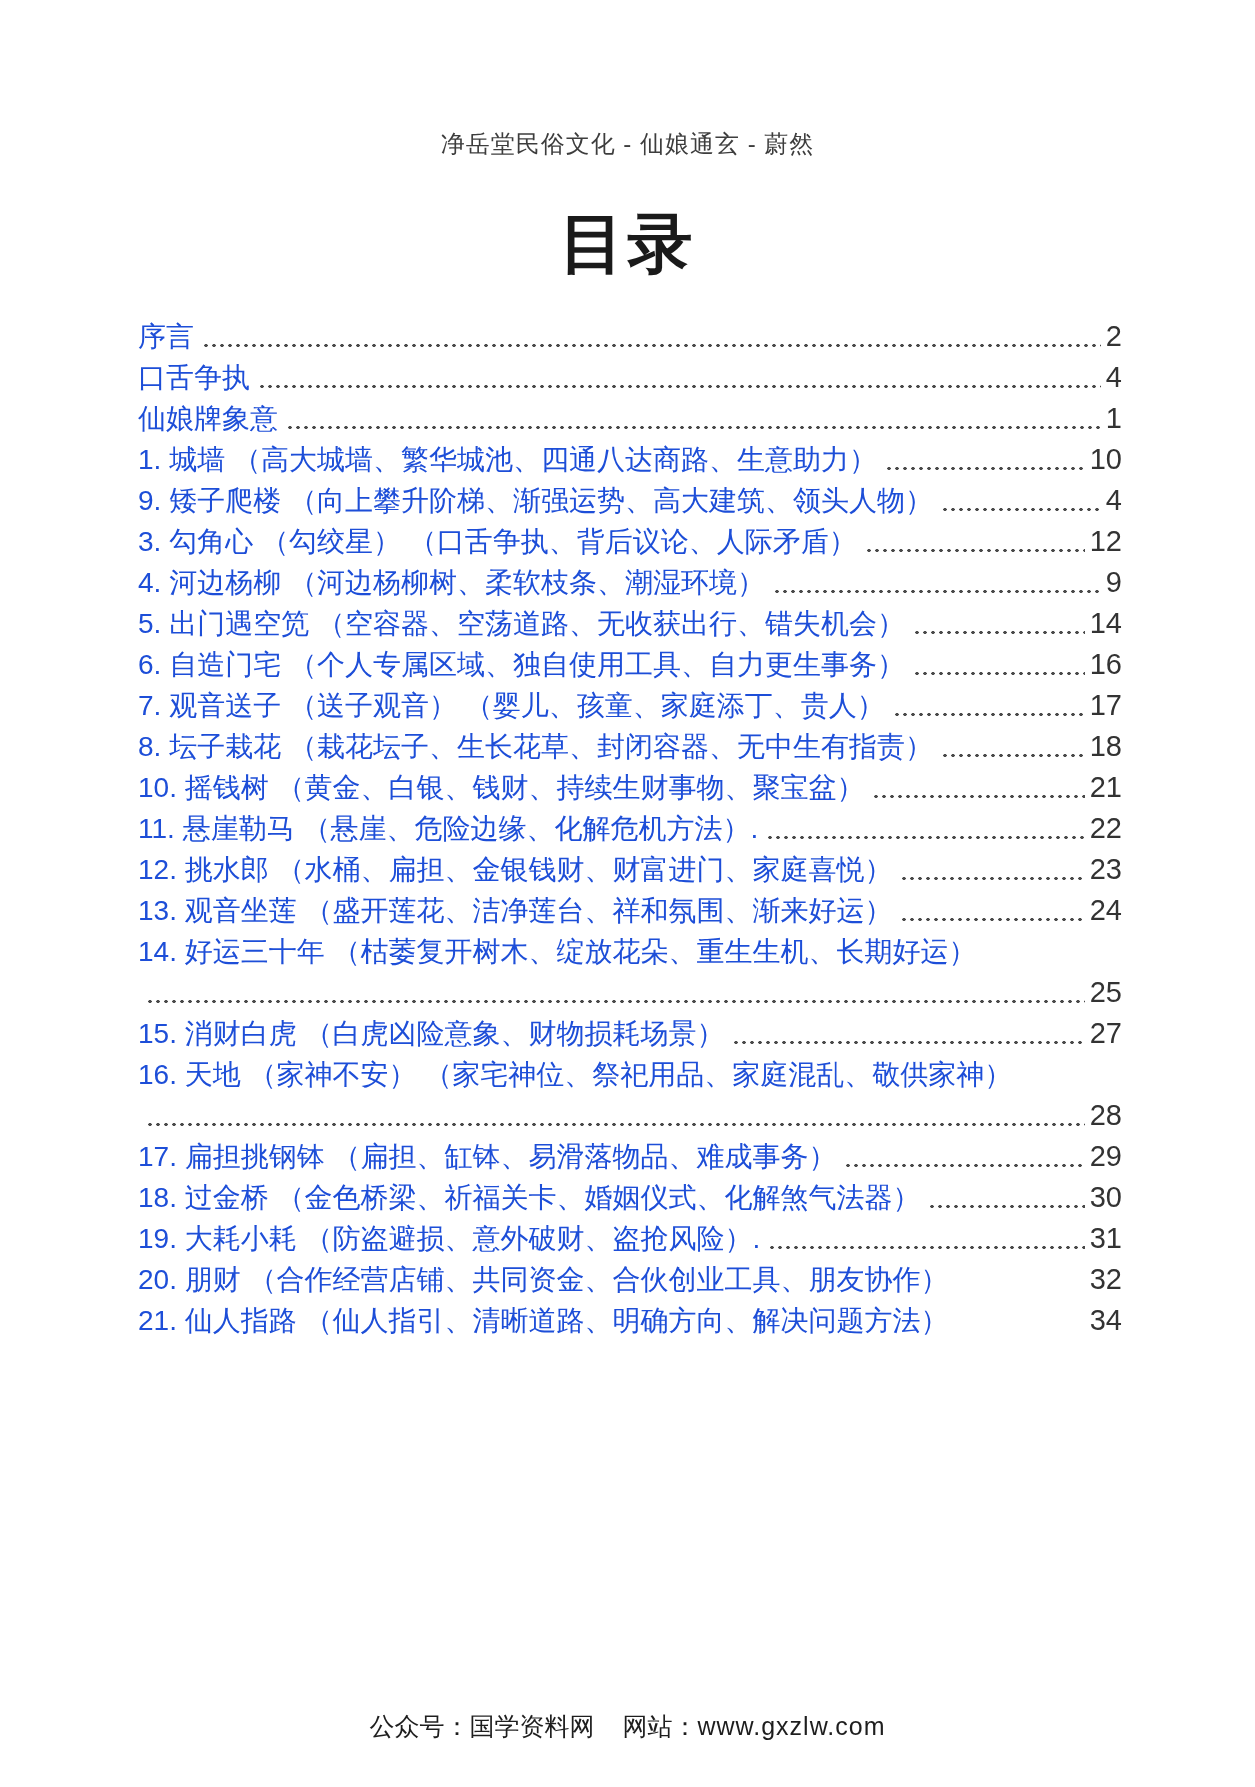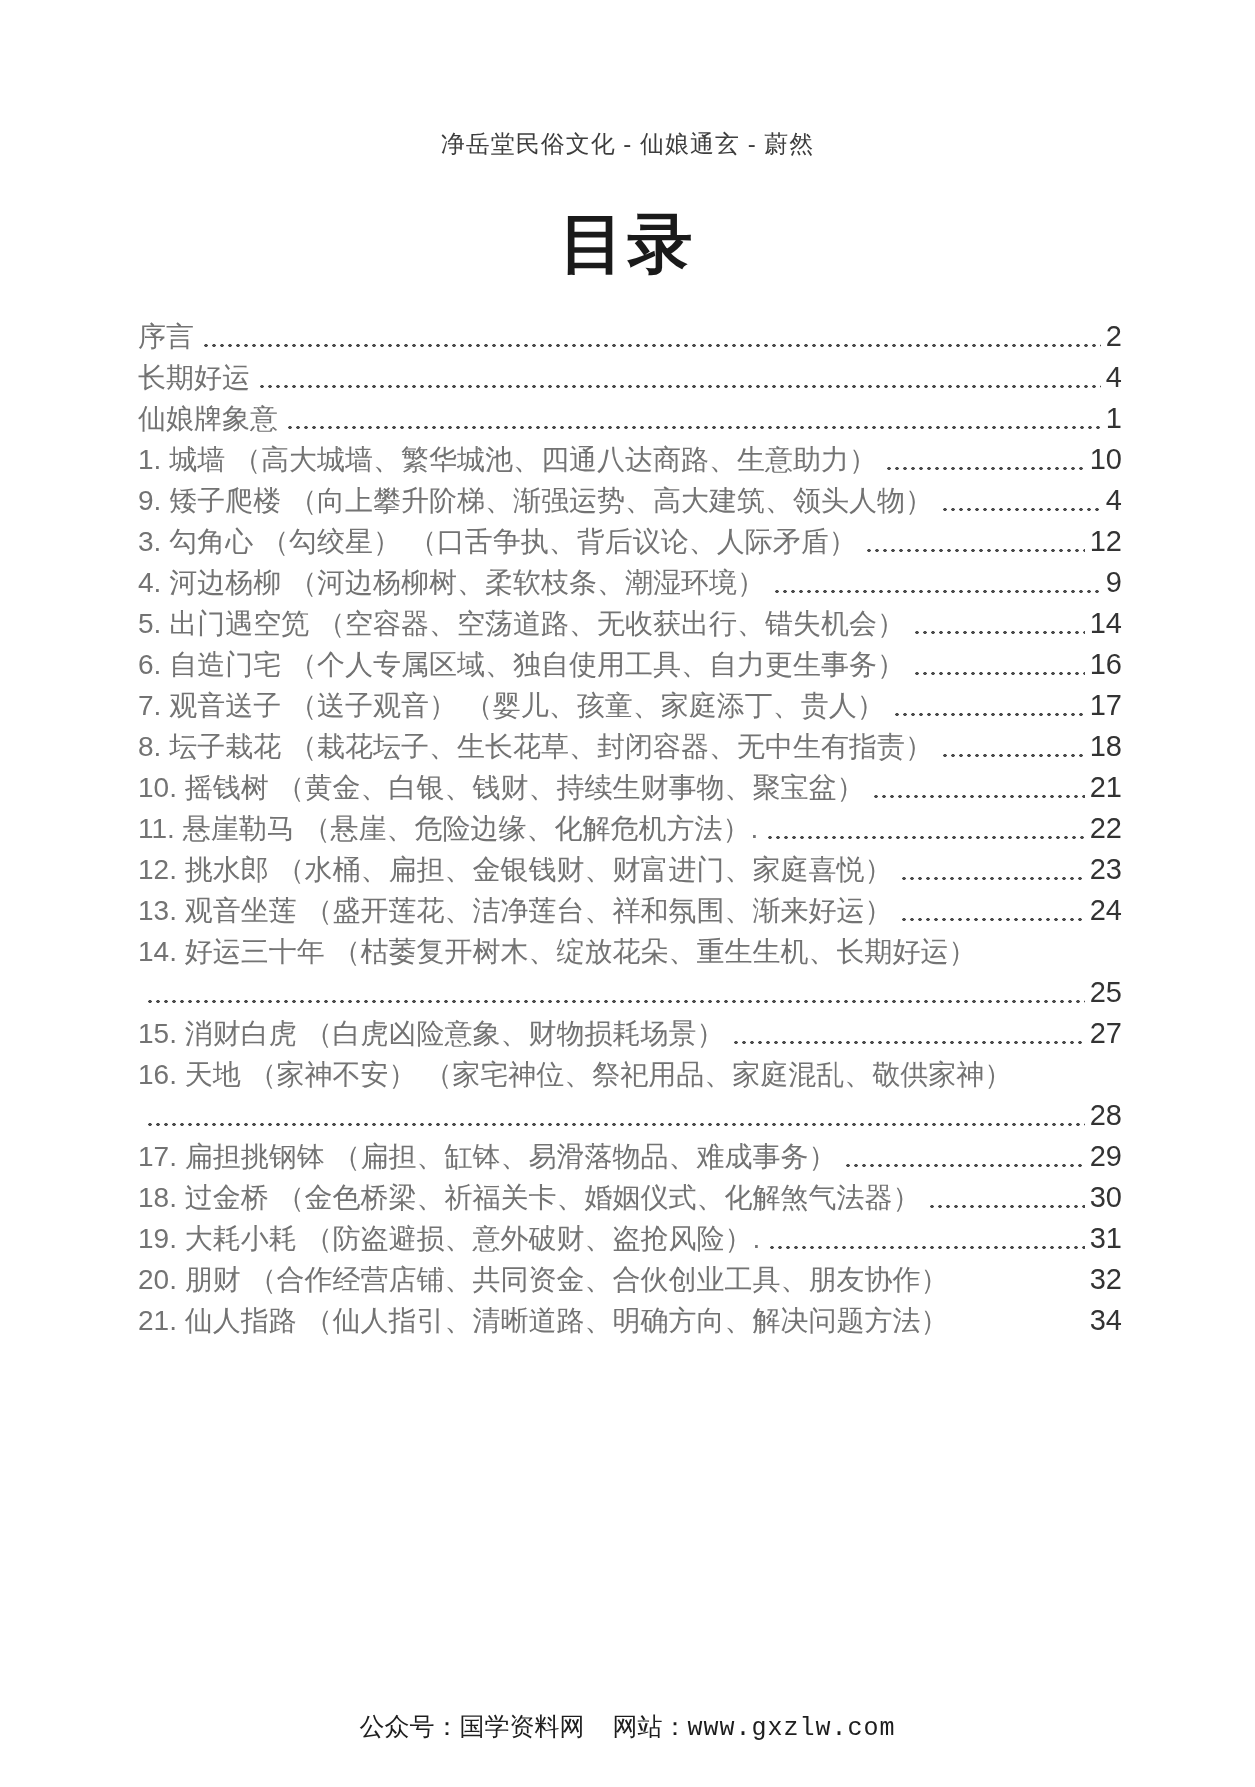--- a/index.html
+++ b/index.html
@@ -34,21 +34,21 @@
     margin: 28px 133px 0 138px;
   }
   .toc-row {
     display: flex;
     align-items: flex-end;
     min-height: 41px;
   }
   .toc-row .label {
     font-size: 28px;
     line-height: 41px;
-    color: #737373;
+    color: #1d4ed8;
     white-space: pre-wrap;
   }
   .toc-row .leader {
     flex: 1 1 auto;
     height: 5px;
     margin: 0 5px 9px 8px;
     background-image: radial-gradient(circle, #4a4a4a 1.5px, transparent 1.9px);
     background-size: 8px 5px;
     background-repeat: repeat-x;
     background-position: left bottom;
@@ -70,21 +70,21 @@
     text-align: center;
     font-size: 25px;
     color: #1e1e1e;
     font-family: "Liberation Serif", "DejaVu Serif", serif;
   }
   .doc-footer .footer-gap {
     display: inline-block;
     width: 28px;
   }
   .doc-footer .mono {
-    font-family: Liberation Mono, monospace;
+    font-family: Liberation Sans, sans-serif;
     letter-spacing: 1px;
   }
 </style>
 </head>
 <body>
 
 <div class="page">
 
   <div class="doc-header">
     <span>净岳堂民俗文化 - 仙娘通玄 - 蔚然</span>
@@ -92,21 +92,21 @@
 
   <h1 class="toc-title">目录</h1>
 
   <div class="toc" id="toc">
       <div class="toc-row">
         <span class="label">序言</span>
         <span class="leader"></span>
         <span class="page-num">2</span>
       </div>
       <div class="toc-row">
-        <span class="label">长期好运</span>
+        <span class="label">口舌争执</span>
         <span class="leader"></span>
         <span class="page-num">4</span>
       </div>
       <div class="toc-row">
         <span class="label">仙娘牌象意</span>
         <span class="leader"></span>
         <span class="page-num">1</span>
       </div>
       <div class="toc-row">
         <span class="label">1. 城墙 （高大城墙、繁华城池、四通八达商路、生意助力）</span>

